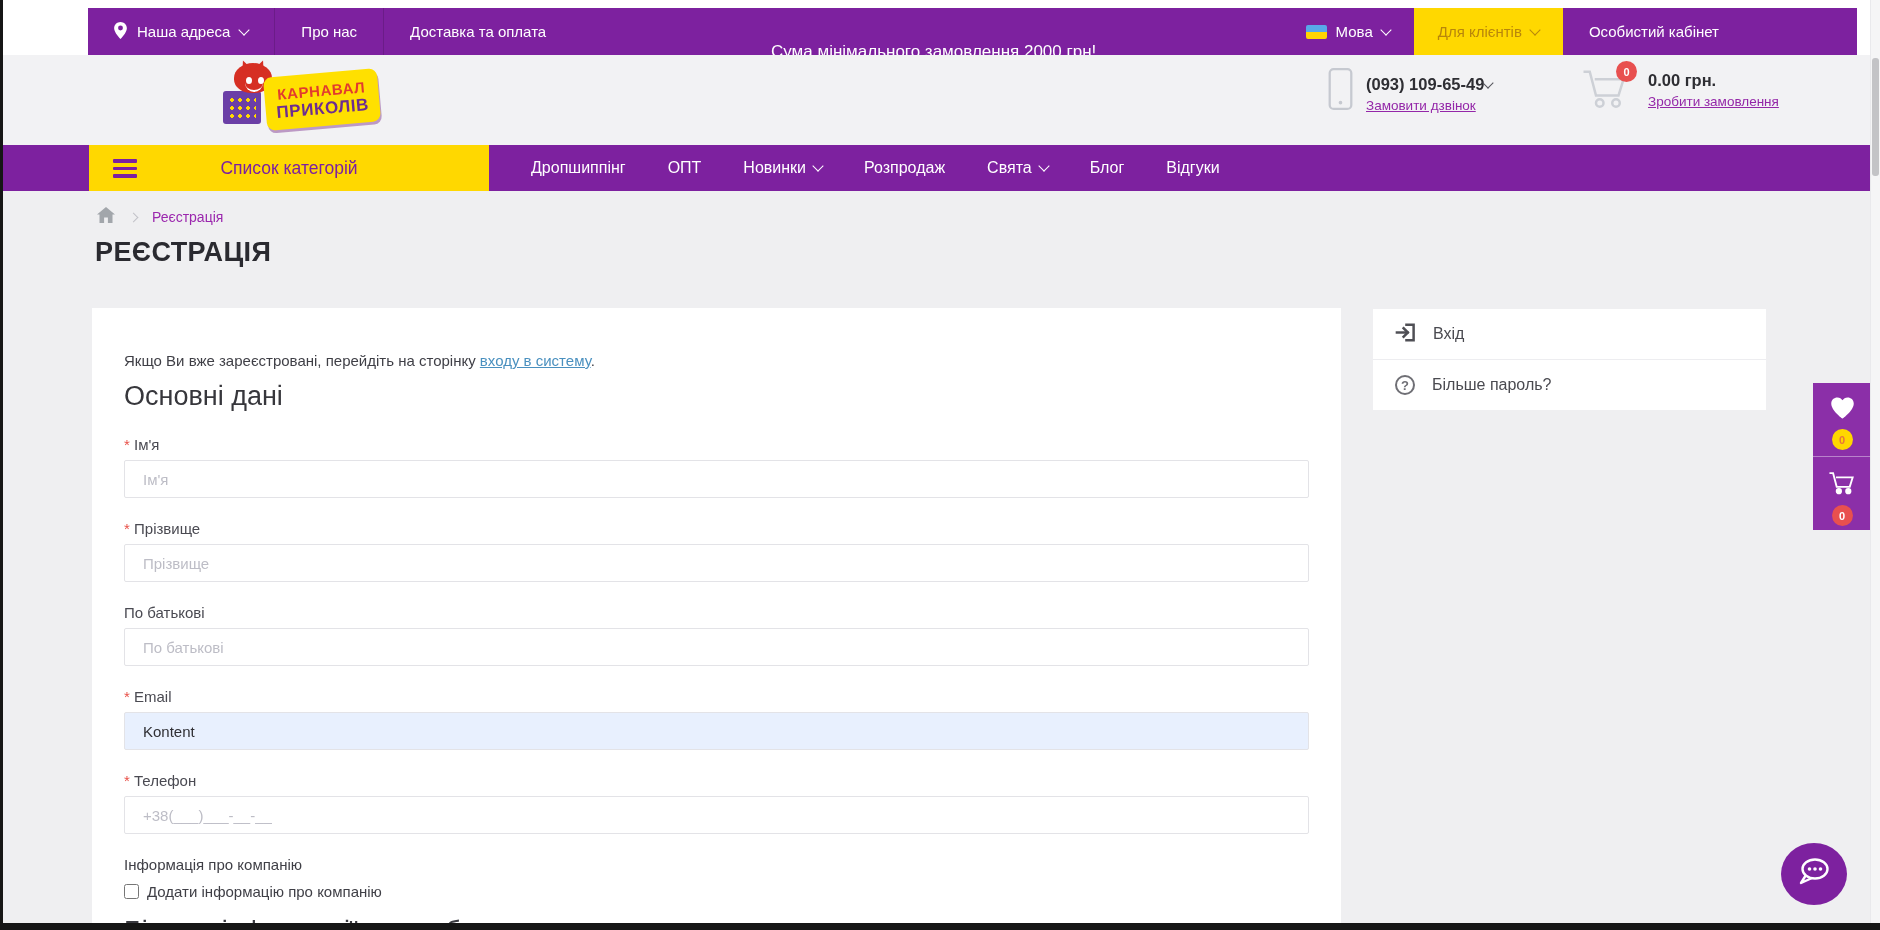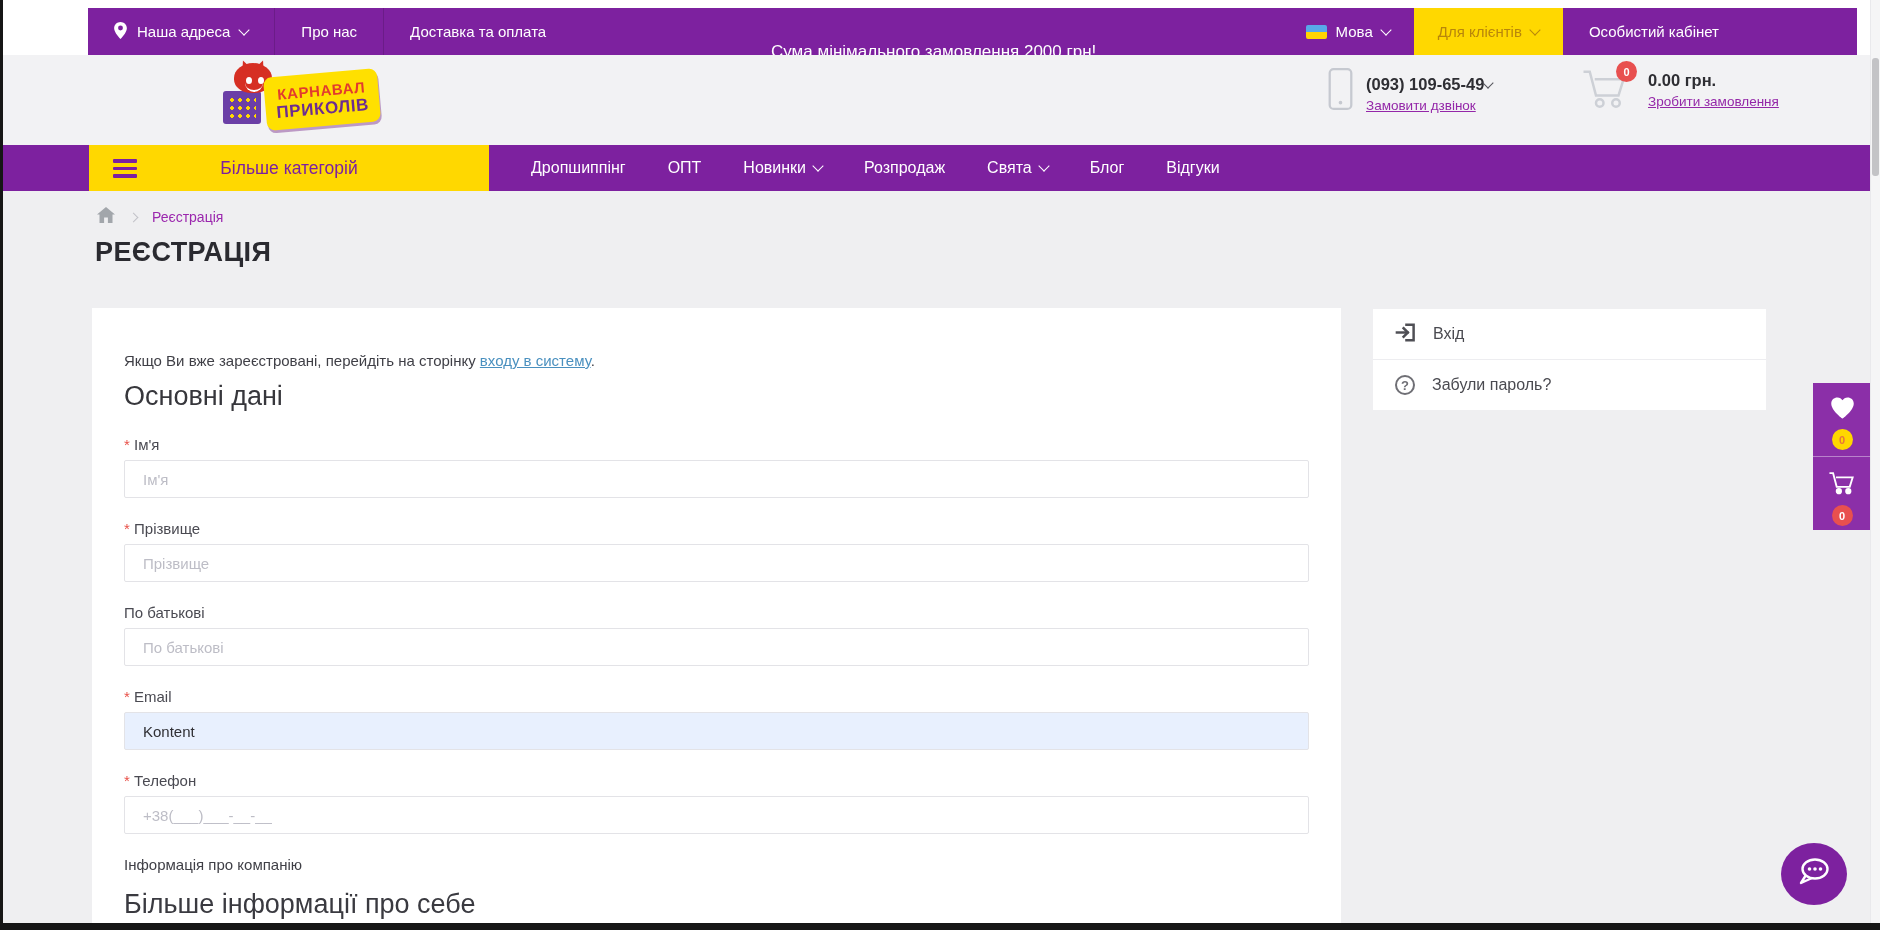--- a/index.html
+++ b/index.html
@@ -200,21 +200,21 @@
     </div>
   </div>
 
   <div class="navbar">
     <div class="cat-btn">
       <span class="burger">
           <span></span>
           <span></span>
           <span></span>
         </span>
-      <span>Більше категорій</span>
+      <span>Список категорій</span>
     </div>
     <div class="nav-links">
       <span class="nav-link">
           <span>Дропшиппінг</span>
         </span>
       <span class="nav-link">
           <span>ОПТ</span>
         </span>
       <span class="nav-link">
           <span>Новинки</span>
@@ -272,38 +272,42 @@
         <label class="f-label req">Email</label>
         <input class="f-input autofill" type="text" value="Kontent" style="">
       </div>
 
       <div class="f-row">
         <label class="f-label req">Телефон</label>
         <input class="f-input" type="text" placeholder="+38(___)___-__-__" style="">
       </div>
 
       <div class="company-label">Інформація про компанію</div>
+      <label class="checkbox-row">
+        <input type="checkbox" style="">
+        <span>Додати інформацію про компанію</span>
+      </label>
 
       <h2 class="next-section">Більше інформації про себе</h2>
     </div>
 
     <div class="sidebar-card">
       <div class="side-row">
         <span>
           <svg viewBox="0 0 22 22" width="21" height="21" fill="none" stroke="#4f4f55" stroke-width="2.6" stroke-linecap="square">
               <path d="M12 3h7.5v16H12"></path>
               <path d="M2 11h11"></path>
               <path d="M9 6.5L13.5 11 9 15.5"></path>
             </svg>
         </span>
         <span>Вхід</span>
       </div>
       <div class="side-row">
         <span class="qmark">?</span>
-        <span>Забули пароль?</span>
+        <span>Більше пароль?</span>
       </div>
     </div>
   </div>
 
   <div class="float-panel">
     <div class="float-cell">
       <span>
         <svg viewBox="0 0 24 22" width="27" height="25" fill="#fff">
             <path d="M12 21S2 14 2 7.5C2 4 4.5 2 7.5 2c2 0 3.5 1 4.5 2.5C13 3 14.5 2 16.5 2 19.5 2 22 4 22 7.5 22 14 12 21 12 21z"></path>
           </svg>

